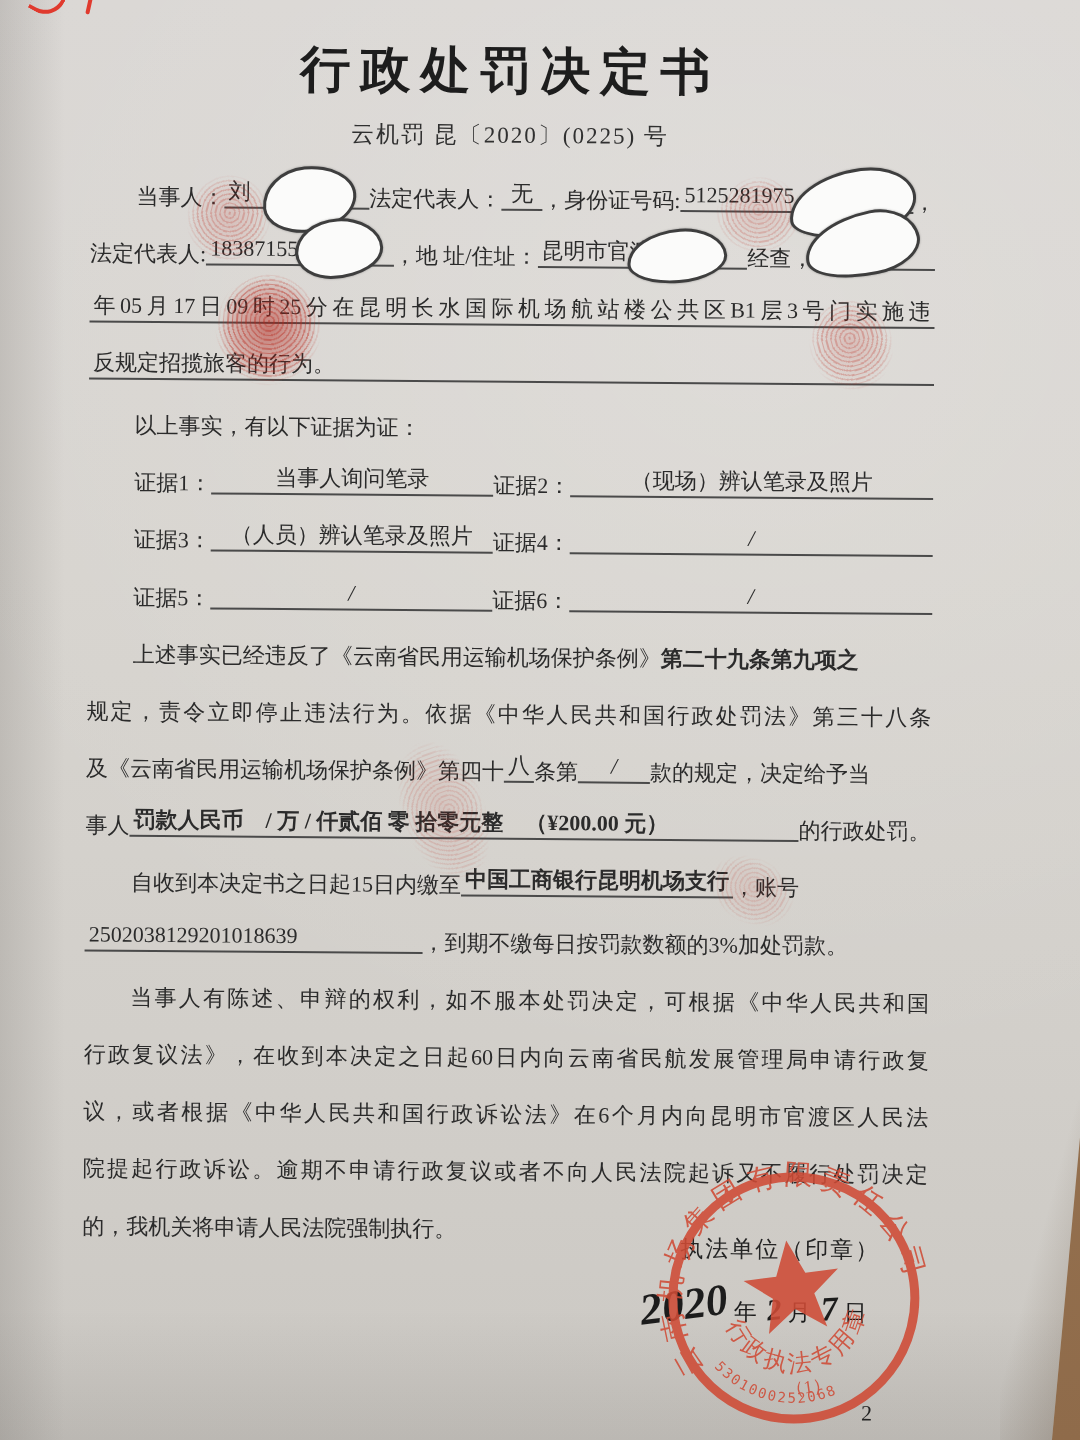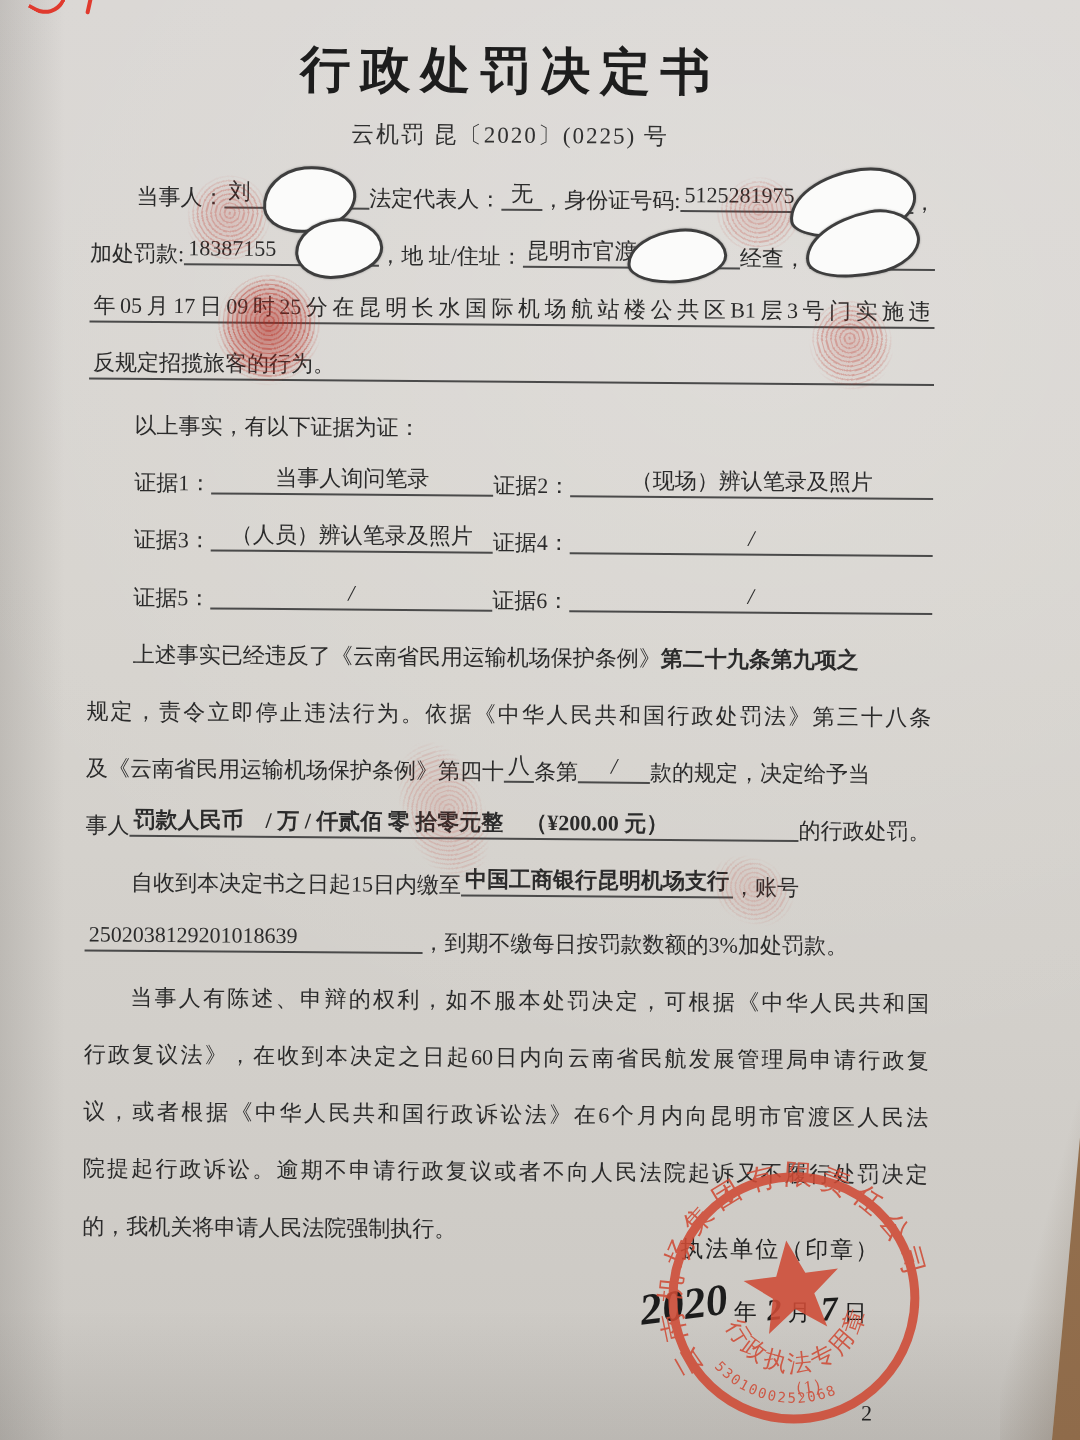--- a/index.html
+++ b/index.html
@@ -105,21 +105,21 @@
           <span class="ind">当事人：</span>
           <span class="u grow">刘</span>
           <span>法定代表人：</span>
           <span class="u"> 无 </span>
           <span>，身份证号码:</span>
           <span class="u grow">5125281975</span>
           <span>，</span>
         </div>
 
         <div class="ln">
-          <span>加处罚款:</span>
+          <span>法定代表人:</span>
           <span class="u grow">18387155</span>
           <span>，</span>
           <span>地 址/住址：</span>
           <span class="u grow">昆明市官渡</span>
           <span>经查，你</span>
           <span class="u minw90 grow"></span>
         </div>
 
         <div class="ln">
           <span class="u jfill">年05月17日09时25分在昆明长水国际机场航站楼公共区B1层3号门实施违</span>

